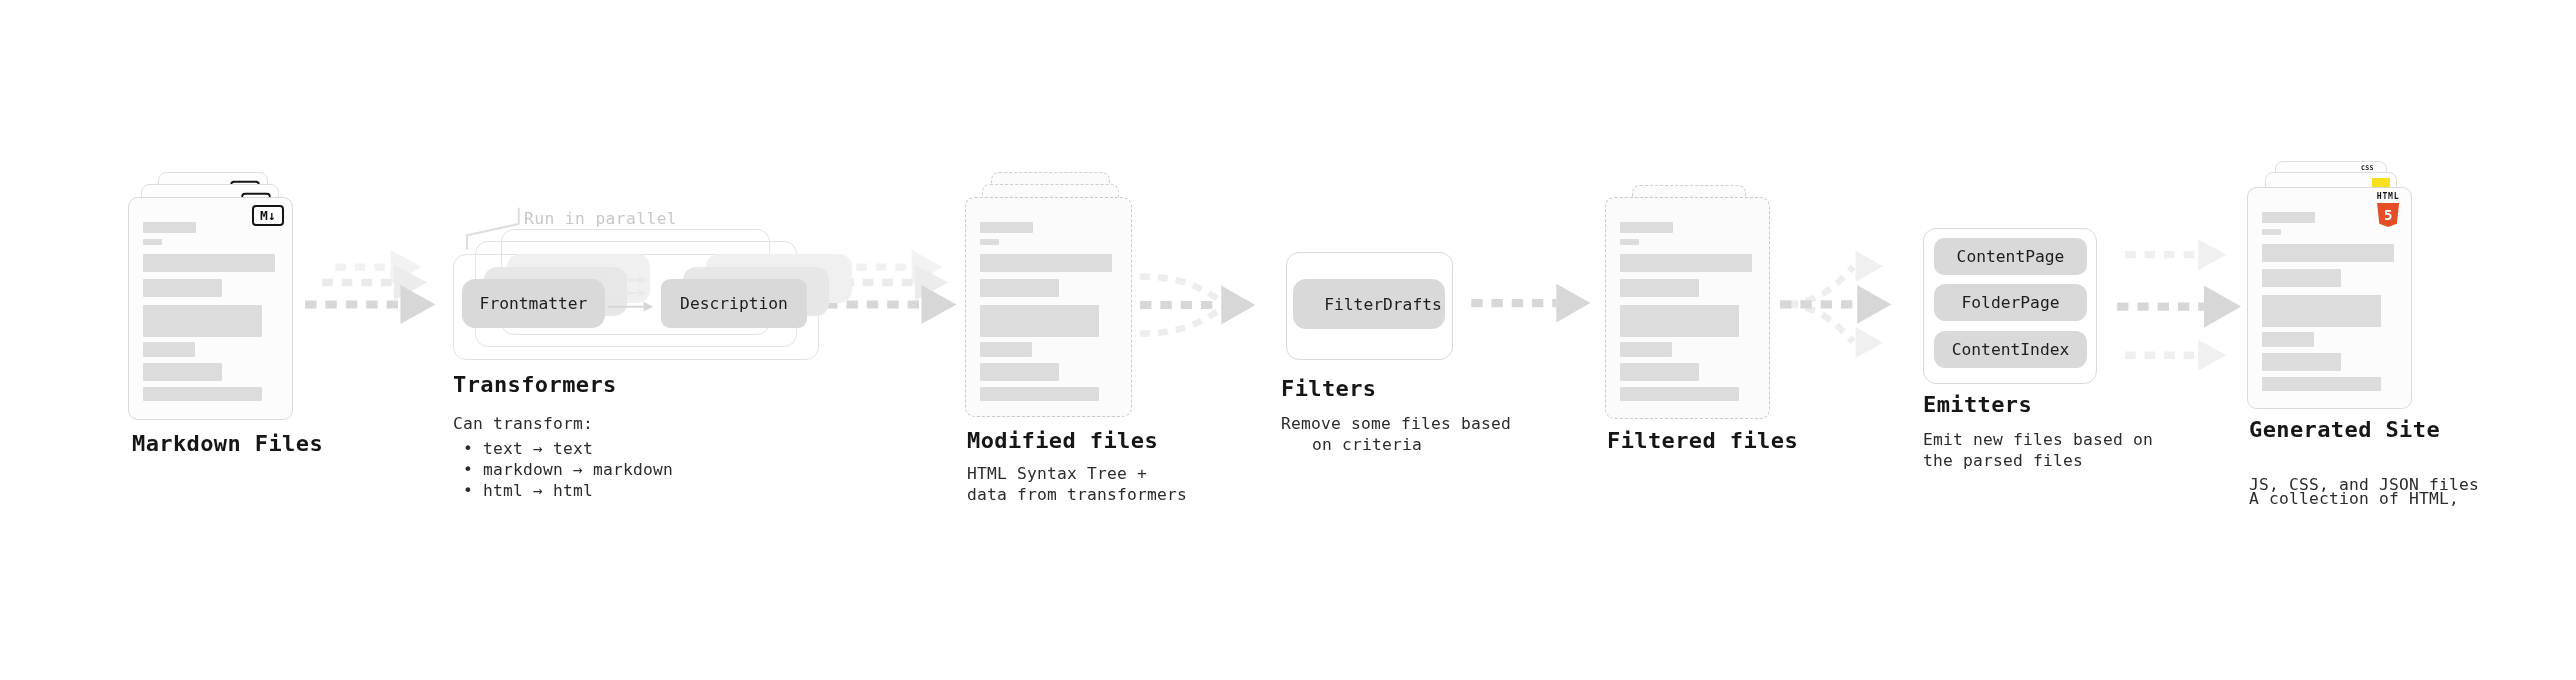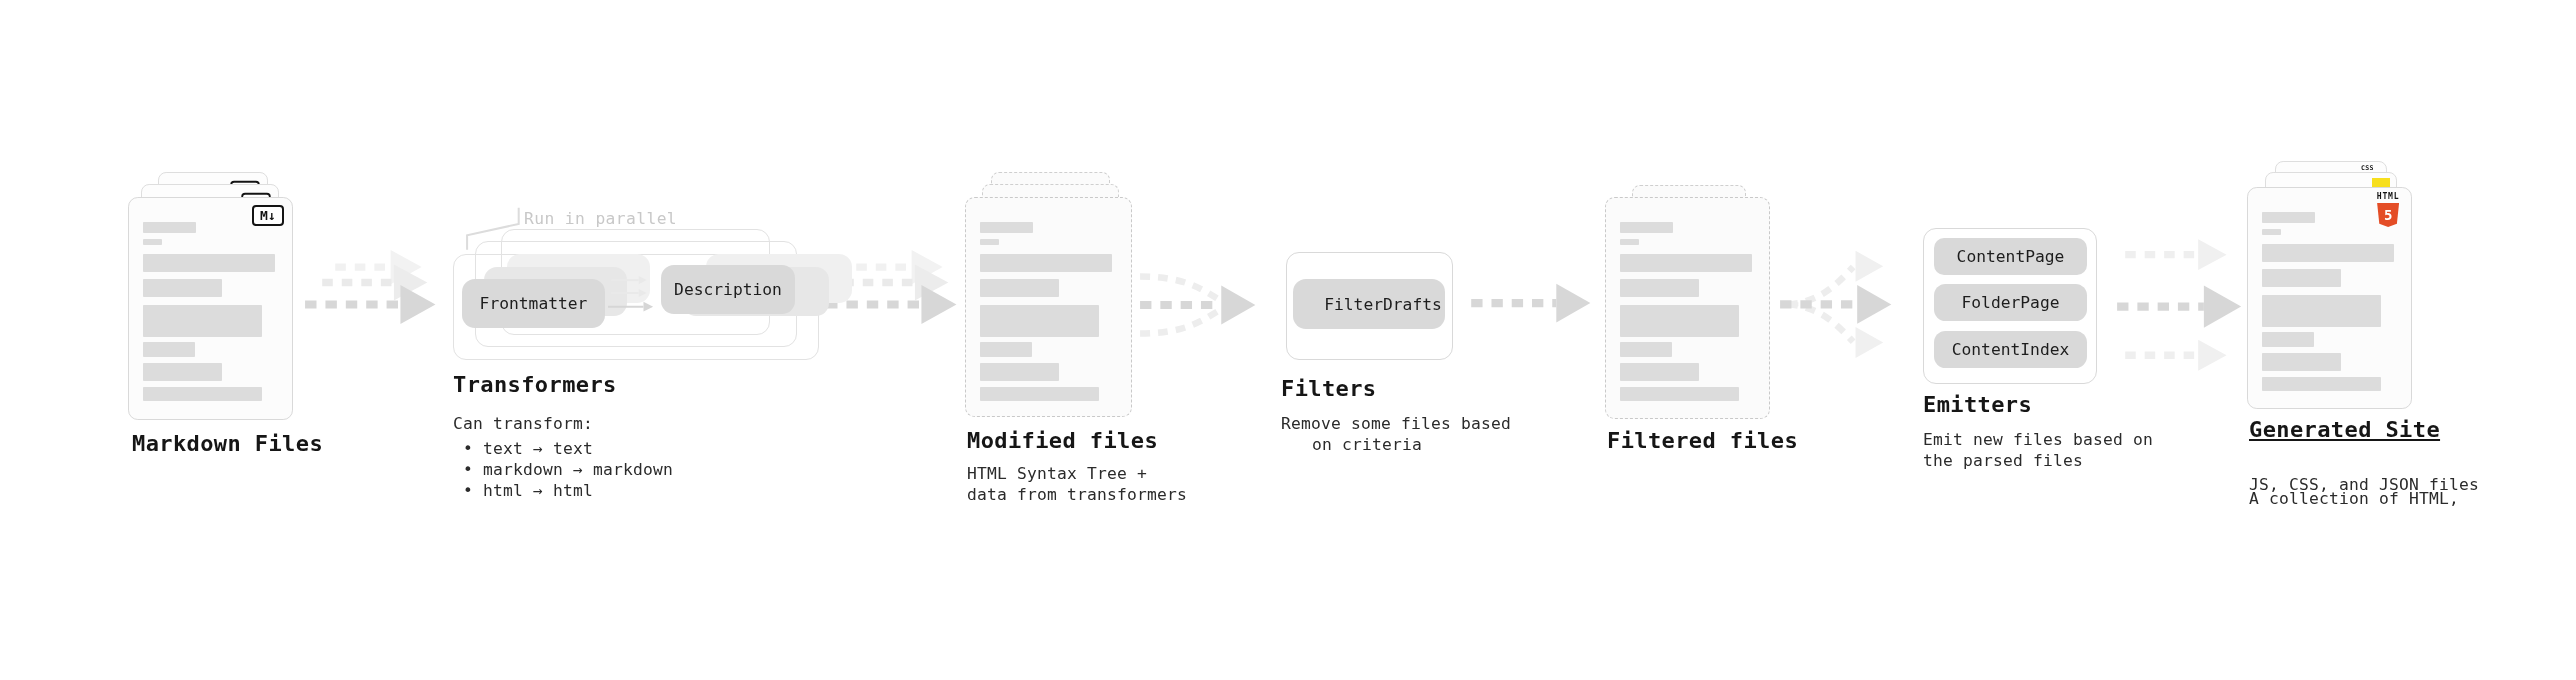--- a/index.html
+++ b/index.html
@@ -149,21 +149,21 @@
     <div class="outline-box" style="left:501px;top:229px;width:269px;height:106px;"></div>
     <div class="outline-box" style="left:475px;top:241px;width:322px;height:106px;"></div>
     <div class="outline-box" style="left:453px;top:254px;width:366px;height:106px;"></div>
 
     <div class="pill ghost2" style="left:507px;top:254px;width:143px;height:49px;"></div>
     <div class="pill ghost1" style="left:484px;top:267px;width:143px;height:49px;"></div>
     <div class="pill" style="left:462px;top:279px;width:143px;height:49px;">Frontmatter</div>
 
     <div class="pill ghost2" style="left:706px;top:254px;width:146px;height:49px;"></div>
     <div class="pill ghost1" style="left:683px;top:267px;width:146px;height:49px;"></div>
-    <div class="pill" style="left:661px;top:265px;width:134px;height:49px;">Description</div>
+    <div class="pill" style="left:661px;top:279px;width:146px;height:49px;border-radius:9px;">Description</div>
 
     <div class="abs" style="left:608px;top:270px;">
       <svg width="50" height="46" viewBox="0 0 62 56">
         <line x1="4" y1="12" x2="38" y2="12" stroke="#e9e9e9" stroke-width="2.5"></line>
           <polygon points="38,7 38,17 48,12" fill="#e9e9e9"></polygon>
         <line x1="4" y1="28" x2="38" y2="28" stroke="#e9e9e9" stroke-width="2.5"></line>
           <polygon points="38,23 38,33 48,28" fill="#e9e9e9"></polygon>
         <line x1="0" y1="45" x2="44" y2="45" stroke="#d6d6d6" stroke-width="2.5"></line>
           <polygon points="44,39 44,51 56,45" fill="#d6d6d6"></polygon>
       </svg>
@@ -250,19 +250,19 @@
         <i class="b1"></i>
           <i class="b2"></i>
           <i class="b3"></i>
           <i class="b4"></i>
           <i class="b5"></i>
           <i class="b6"></i>
           <i class="b7"></i>
           <i class="b8"></i>
       </div>
     </div>
-    <div class="node-label" style="left:2249px;top:417px;text-decoration:underline;">Generated Site</div>
+    <div class="node-label" style="left:2249px;top:417px;">Generated Site</div>
     <div class="node-desc" style="left:2249px;top:453px;margin-top:36px;">A collection of HTML,</div>
     <div class="node-desc" style="left:2249px;top:475px;">JS, CSS, and JSON files</div>
   </div>
 
 </div>
 
 
 </body></html>

